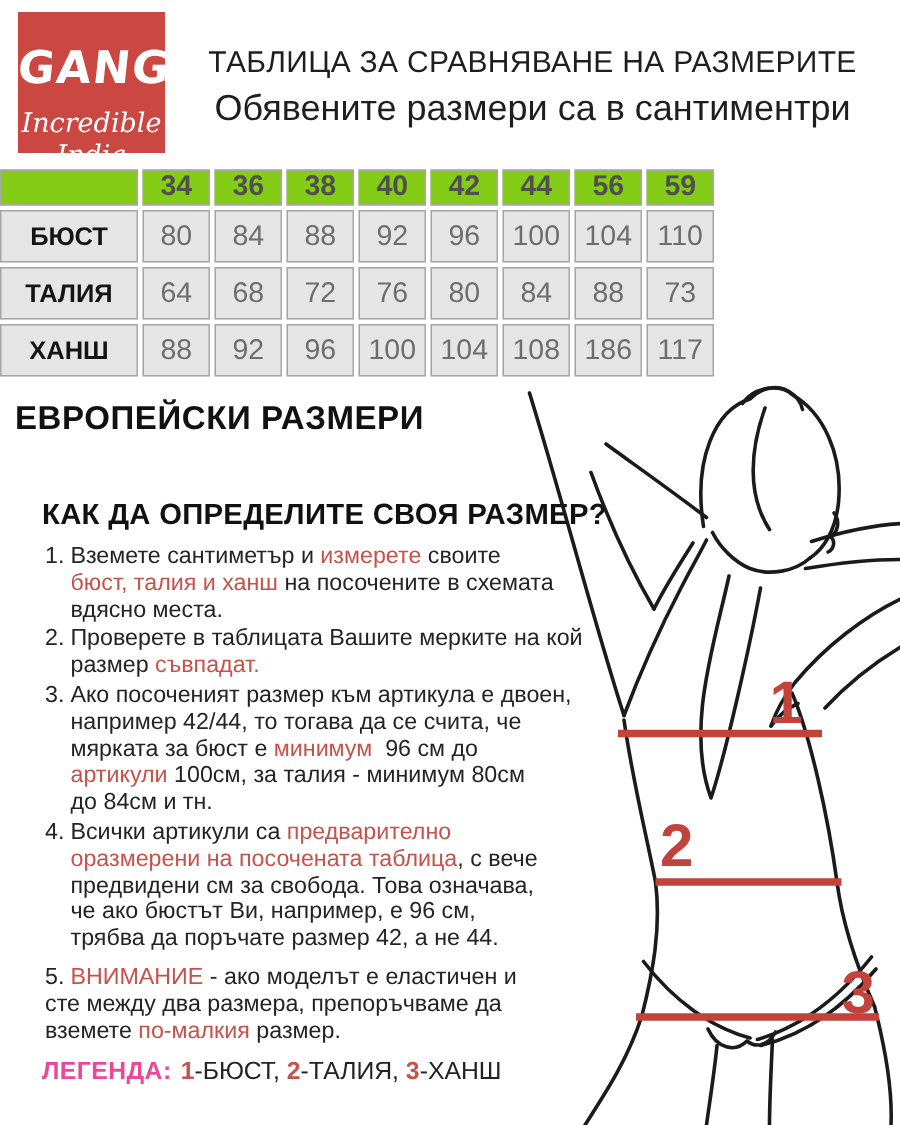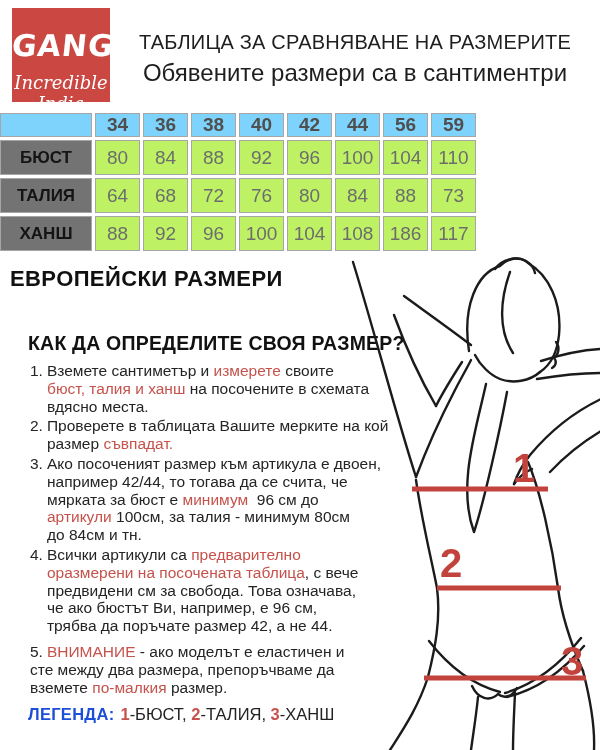--- a/index.html
+++ b/index.html
@@ -22,43 +22,43 @@
   
   .titles{position:absolute;left:112px;top:31px;width:486px;text-align:center;color:#1e1e1e}
   .title{font-size:20px;letter-spacing:.2px}
   .subtitle{font-size:24px;margin-top:5px}
 
   
   table.size-table{position:absolute;left:-3px;top:110px;border-collapse:separate;border-spacing:3px;
         table-layout:fixed}
   .size-table th,.size-table td{border:1px solid #a6a6a6;text-align:center;vertical-align:middle;
         overflow:hidden}
-  .size-table thead th{background:#7dd3fc;height:23px;font-size:19px;font-weight:bold;color:#4f4f4f}
-  .size-table tbody th{background:#737373;height:35px;font-size:17px;font-weight:bold;color:#141414}
-  .size-table tbody td{background:#bef264;height:35px;font-size:19px;color:#6d6d6d}
+  .size-table thead th{background:#84cc16;height:23px;font-size:19px;font-weight:bold;color:#4f4f4f}
+  .size-table tbody th{background:#e5e5e5;height:35px;font-size:17px;font-weight:bold;color:#141414}
+  .size-table tbody td{background:#e5e5e5;height:35px;font-size:19px;color:#6d6d6d}
   .col-label{width:92px}.col-size{width:45px}
 
   
   .h-eu{position:absolute;left:10px;top:266px;font-size:22px;font-weight:bold;color:#111;
         letter-spacing:.4px}
   .h-howto{position:absolute;left:28px;top:332px;font-size:19.5px;font-weight:bold;color:#111;
         letter-spacing:.2px}
 
   
   .instructions{position:absolute;left:30px;top:362px;width:430px;font-size:15.5px;line-height:17.8px;
         color:#242424}
   .item{white-space:pre-wrap;padding-left:17px;text-indent:-17px;margin-bottom:2px}
   .item:nth-child(4){margin-bottom:8px}
   .item:nth-child(5){padding-left:0;text-indent:0}
   .num{margin-right:4px}
   .red{color:var(--accent-red)}
 
   
   .legend{position:absolute;left:28px;top:705px;font-size:16.5px;color:#222;white-space:pre}
-  .legend-label{font-weight:bold;color:#1d4ed8;letter-spacing:.3px;margin-right:6px}
+  .legend-label{font-weight:bold;color:#ec4899;letter-spacing:.3px;margin-right:6px}
   .lnum{font-weight:bold;color:var(--accent-red)}
 
   
   .figure{position:absolute;left:350px;top:250px;width:250px;height:500px}
   .sk{fill:none;stroke:#1b1b1b;stroke-width:2.4;stroke-linecap:round;stroke-linejoin:round}
   .mline{fill:none;stroke:var(--line-red);stroke-width:5;stroke-linecap:butt}
   .mlabel{fill:var(--line-red);font-family:"Liberation Sans",sans-serif;font-weight:bold;font-size:40px}
 </style>
 </head>
 <body>

